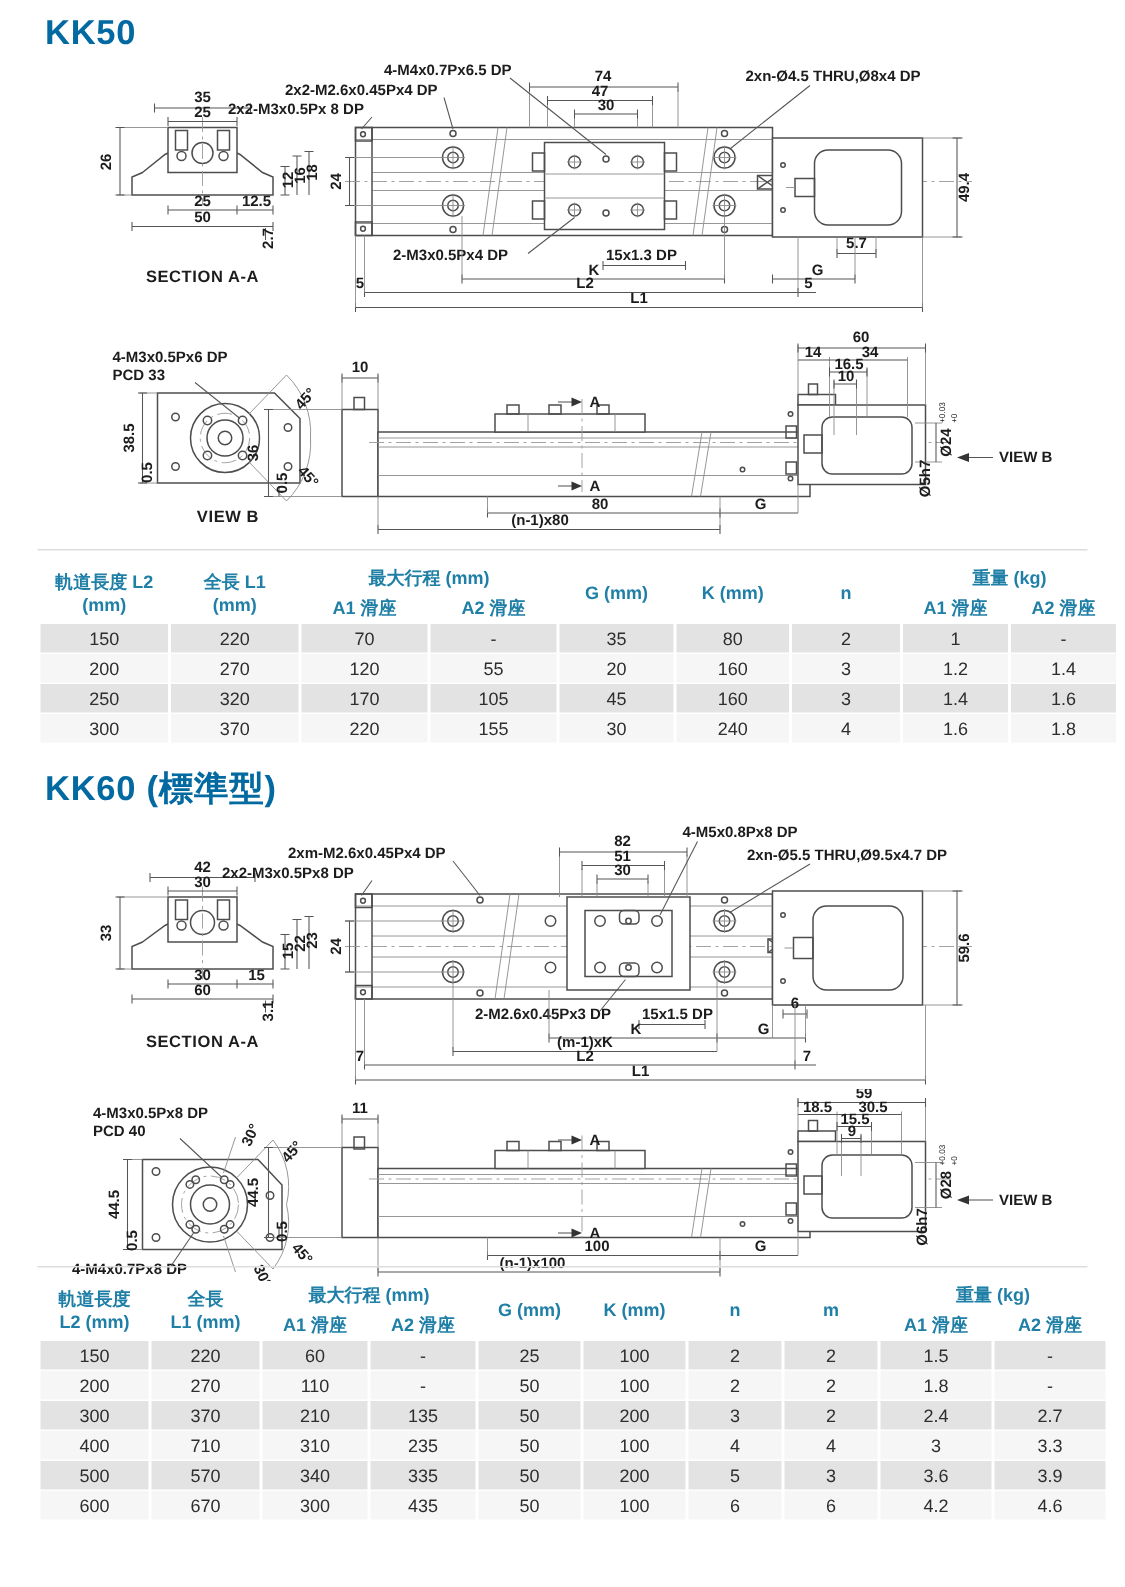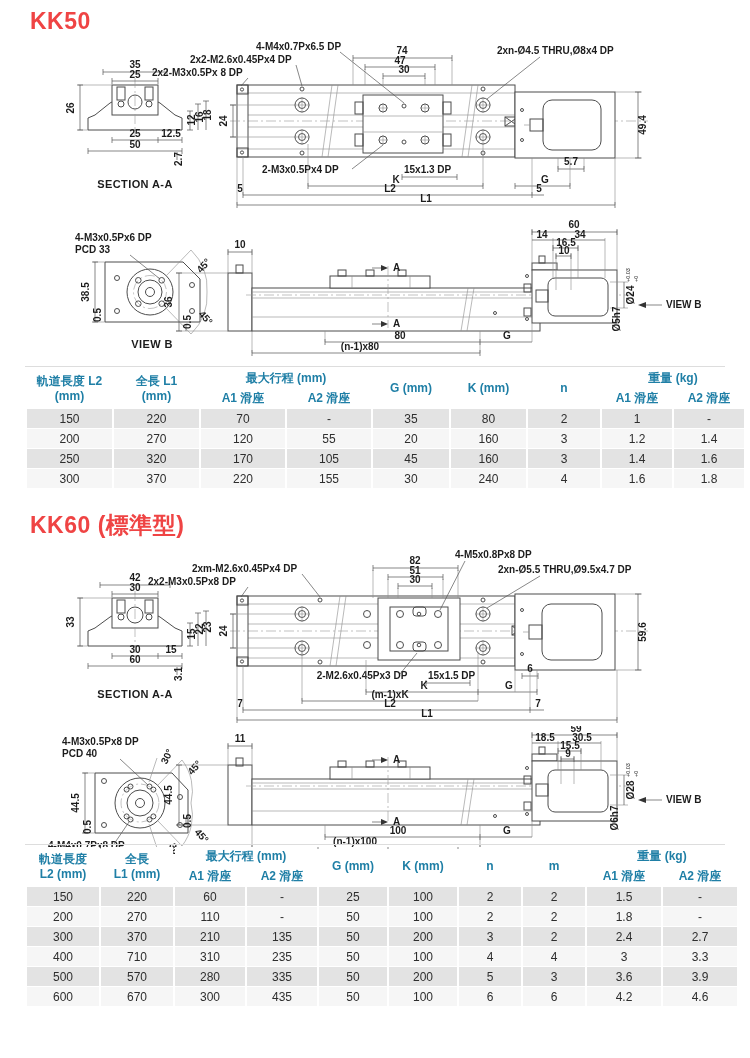--- a/index.html
+++ b/index.html
@@ -1,31 +1,31 @@
 <!DOCTYPE html>
 <html><head>
 <meta charset="utf-8">
 <style>
   html,body{margin:0;padding:0;background:#fff}
   .page{position:relative;width:750px;height:1058px;background:#fff;font-family:"Liberation Sans",sans-serif;overflow:hidden}
   .abs{position:absolute}
-  .ttl{position:absolute;left:30px;margin:0;font-size:23px;font-weight:bold;color:#ef4444;letter-spacing:.5px;font-family:"Liberation Sans",sans-serif}
+  .ttl{position:absolute;left:30px;margin:0;font-size:23px;font-weight:bold;color:#0369a1;letter-spacing:.5px;font-family:"Liberation Sans",sans-serif}
   
   svg{display:block}
   svg text{font:bold 10px "Liberation Sans",sans-serif;fill:#1c1c1c}
   svg text.cap{font-size:11px;letter-spacing:.4px}
   svg text.tol{font-size:5.5px;font-weight:normal}
   .m{text-anchor:middle}
   .s{stroke:#4d4d4d;stroke-width:1;fill:none}
   .f{fill:#fff;stroke:#4d4d4d;stroke-width:1}
   .t{stroke:#8b8b8b;stroke-width:.6;fill:none}
   .d{stroke:#555;stroke-width:.7;fill:none}
   .c{stroke:#999;stroke-width:.6;stroke-dasharray:10 3 2 3;fill:none}
   
-  .tablewrap{position:absolute;left:25px;width:700px;border-top:1px solid #ddd;padding-top:1px}
+  .tablewrap{position:absolute;left:25px;width:700px;border-top:1px solid #ddd;padding-top:8px}
   table.spec{border-collapse:separate;border-spacing:2px 1px;table-layout:fixed;width:700px}
   table.spec th{color:#1f7fa6;font-size:12px;font-weight:bold;padding:2px 0;white-space:pre-line;line-height:1.25;background:#fff;text-align:center}
   table.spec td{font-size:12px;color:#2e2e2e;text-align:center;padding:2.5px 0}
   table.spec tbody tr:nth-child(odd) td{background:#e3e3e3}
   table.spec tbody tr:nth-child(even) td{background:#f6f6f6}
 </style>
 </head>
 <body>
 
 <div class="page">
@@ -644,21 +644,21 @@
             <td>50</td>
             <td>100</td>
             <td>4</td>
             <td>4</td>
             <td>3</td>
             <td>3.3</td>
           </tr>
         <tr>
             <td>500</td>
             <td>570</td>
-            <td>280</td>
+            <td>340</td>
             <td>335</td>
             <td>50</td>
             <td>200</td>
             <td>5</td>
             <td>3</td>
             <td>3.6</td>
             <td>3.9</td>
           </tr>
         <tr>
             <td>600</td>

